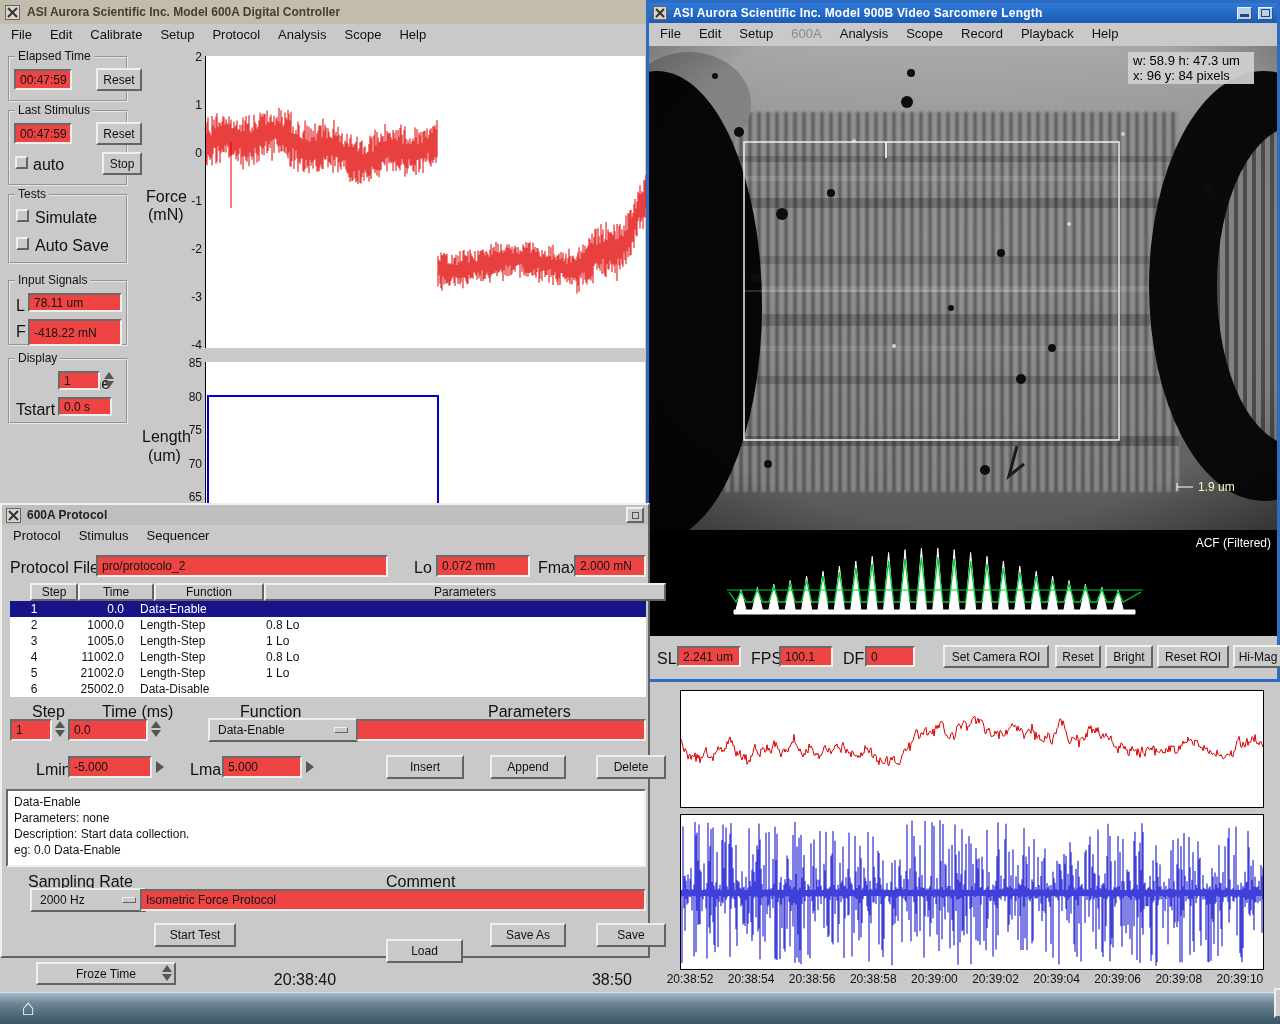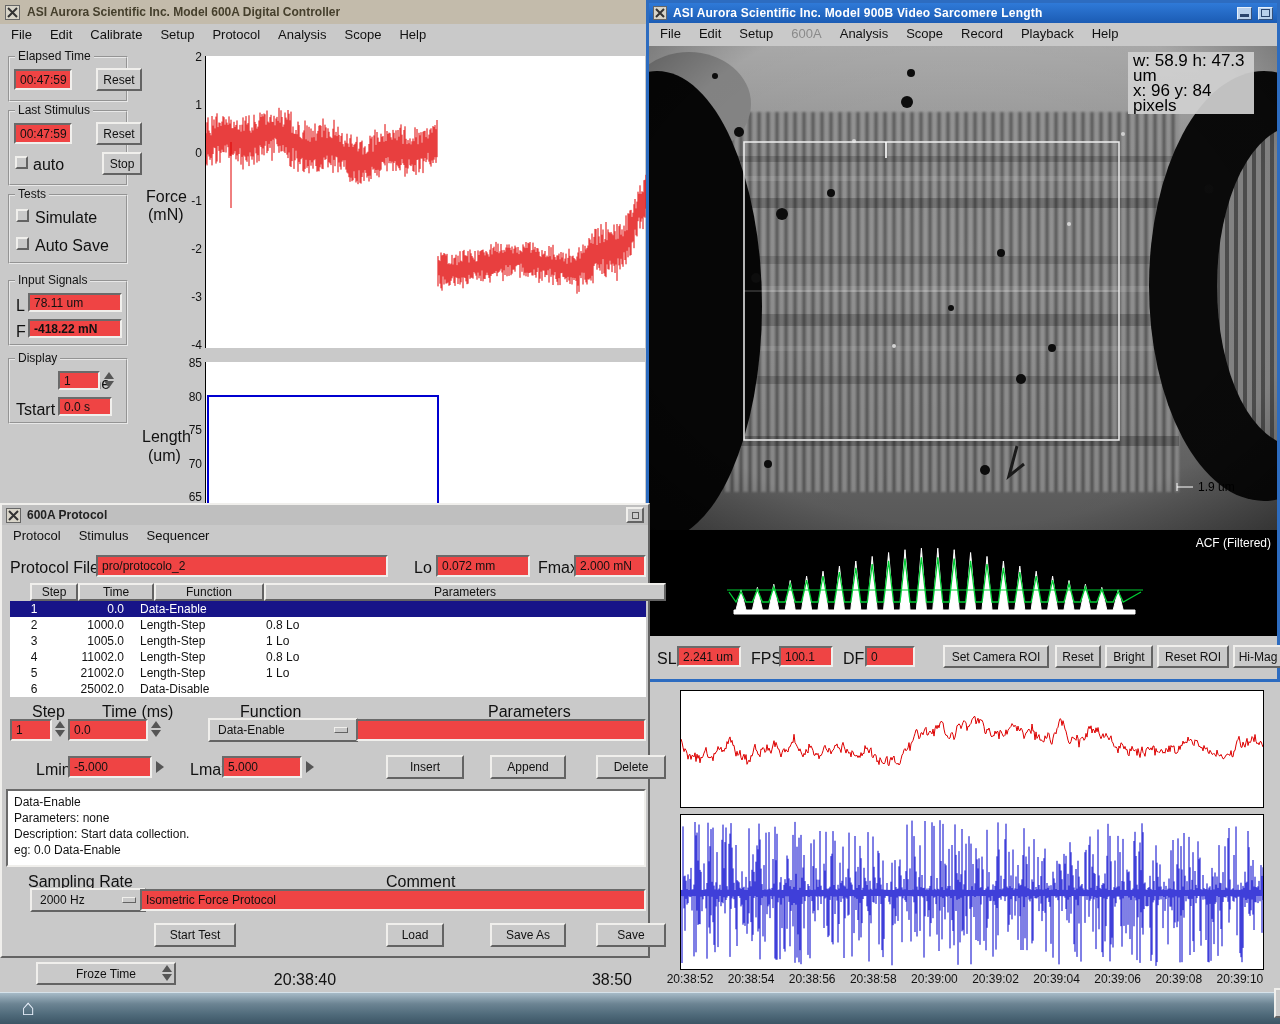--- a/index.html
+++ b/index.html
@@ -35,22 +35,22 @@
 #tb900b .cap9{font-weight:bold;font-size:12px;flex:1;letter-spacing:.2px;}
 .tbtn{width:15px;height:13px;background:#b8d0ec;border-top:1px solid #e6f0fa;border-left:1px solid #e6f0fa;border-bottom:1px solid #35507a;border-right:1px solid #35507a;display:flex;align-items:flex-end;justify-content:center;}
 .prow{display:grid;grid-template-columns:48px 76px 110px 1fr;height:16px;font-size:12px;align-items:center;}
 .prow.sel{background:#171488;color:#fff;}
 .c-step{text-align:center;}
 .c-time{text-align:right;padding-right:10px;}
 .c-func{padding-left:6px;}
 .c-param{padding-left:22px;}
 #desc-box{position:absolute;background:#fff;border-top:2px solid #6a6a6a;border-left:2px solid #6a6a6a;border-bottom:2px solid #f0efec;border-right:2px solid #f0efec;font-size:12px;line-height:16px;padding:3px 6px;}
 #taskbar{position:absolute;left:0;top:992px;width:1280px;height:32px;background:linear-gradient(180deg,#a6bac7 0%,#6c8493 35%,#4f6a7a 70%,#3c5565 100%);border-top:1px solid #d6e2ea;}
-#roi-info{position:absolute;left:479px;top:6px;width:126px;background:rgba(208,208,208,.93);color:#000;font-size:17px;line-height:15px;padding:1px 5px;}
-#scalebar{position:absolute;left:527px;top:434px;display:flex;align-items:center;gap:4px;color:#000000;font-size:12px;}
+#roi-info{position:absolute;left:479px;top:6px;width:126px;background:rgba(208,208,208,.93);color:#000;font-size:13px;line-height:15px;padding:1px 5px;}
+#scalebar{position:absolute;left:527px;top:434px;display:flex;align-items:center;gap:4px;color:#fef9c3;font-size:12px;}
 #acf-lbl{position:absolute;right:6px;top:6px;color:#fff;font-size:12px;}
 svg{display:block;}
 </style>
 </head>
 <body>
 
 <div id="screen">
 
   <div class="win" id="win600a" style="left:0;top:0;width:1280px;height:992px;z-index:1;">
     <div id="tb600a">
@@ -93,21 +93,21 @@
       <span class="lbl" style="left:25px;top:13px;">Simulate</span>
       <div class="cb" style="left:6px;top:41px;"></div>
       <span class="lbl" style="left:25px;top:41px;">Auto Save</span>
     </div>
 
     <div class="etch" style="left:8px;top:280px;width:120px;height:66px;">
       <span class="cap">Input Signals</span>
       <span class="lbl" style="left:6px;top:15px;">L</span>
       <div class="field" style="left:18px;top:11px;width:94px;height:19px;">78.11 um</div>
       <span class="lbl" style="left:6px;top:41px;">F</span>
-      <div class="field" style="left:18px;top:37px;width:94px;height:19px;font-weight:bold;">-418.22 mN</div>
+      <div class="field" style="left:18px;top:37px;width:94px;height:27px;">-418.22 mN</div>
     </div>
 
     <div class="etch" style="left:8px;top:358px;width:120px;height:66px;">
       <span class="cap">Display</span>
       <span class="lbl" style="left:6px;top:15px;margin-left:48px;">Frame</span>
       <div class="field" style="left:48px;top:11px;width:42px;height:19px;">1</div>
       <div class="spin" style="left:94px;top:12px;">
           <div class="tri-up"></div>
           <div class="tri-down"></div>
         </div>
@@ -395,21 +395,21 @@
 
     <span class="lbl" style="left:26px;top:368px;">Sampling Rate</span>
     <span class="lbl" style="left:384px;top:368px;">Comment</span>
     <div class="btn opt" style="left:8px;top:383px;width:116px;height:24px;">
       <span>2000 Hz</span>
       <span class="dash"></span>
     </div>
     <div class="field" style="left:138px;top:384px;width:506px;height:22px;">Isometric Force Protocol</div>
 
     <div class="btn" style="left:132px;top:418px;width:82px;height:24px;">Start Test</div>
-    <div class="btn" style="left:364px;top:418px;width:58px;height:24px;">Load</div>
+    <div class="btn" style="left:364px;top:434px;width:77px;height:24px;">Load</div>
     <div class="btn" style="left:468px;top:418px;width:76px;height:24px;">Save As</div>
     <div class="btn" style="left:574px;top:418px;width:70px;height:24px;">Save</div>
   </div>
 
   <div class="win" id="scopewin" style="left:648px;top:682px;width:632px;height:310px;z-index:2;">
     <div class="plot" style="left:32px;top:8px;width:584px;height:118px;border:1px solid #000;">
       <svg id="rscope-svg" width="582" height="116" viewBox="0 0 582 116">
           <path d="M0 48L1 51.2L2 56.3L3 60.6L4 57.7L5 59.2L6 62.3L7 68.2L8 63.9L9 63.4L10 68.4L11 64.4L12 64.7L13 65.9L14 61.8L15 70.5L16 63.2L17 67.3L18 64.4L19 71.8L20 66.1L21 67.0L22 65.3L23 62.1L24 59.8L25 56.4L26 62.6L27 66.4L28 66.3L29 66.9L30 66.0L31 65.6L32 69.8L33 62.3L34 63.1L35 61.0L36 60.2L37 55.5L38 58.4L39 58.2L40 56.2L41 60.9L42 59.0L43 60.4L44 57.2L45 57.9L46 50.6L47 52.9L48 48.1L49 45.9L50 51.4L51 49.4L52 54.5L53 54.4L54 60.1L55 65.2L56 60.3L57 64.4L58 63.3L59 59.3L60 66.6L61 69.0L62 65.5L63 63.2L64 68.4L65 63.6L66 73.3L67 70.9L68 69.1L69 70.9L70 64.4L71 65.2L72 61.8L73 56.6L74 53.2L75 59.1L76 59.9L77 63.5L78 63.7L79 65.8L80 57.9L81 58.6L82 56.5L83 57.7L84 61.4L85 60.1L86 53.7L87 59.4L88 57.0L89 60.0L90 62.3L91 58.2L92 54.0L93 49.7L94 55.8L95 51.4L96 54.5L97 57.9L98 58.2L99 62.3L100 66.0L101 61.8L102 58.9L103 57.6L104 61.1L105 58.5L106 60.1L107 61.0L108 56.1L109 55.9L110 53.4L111 50.9L112 51.7L113 43.3L114 51.6L115 53.2L116 55.2L117 57.2L118 60.0L119 57.8L120 60.9L121 63.7L122 65.9L123 62.4L124 63.9L125 58.4L126 60.5L127 62.0L128 53.0L129 56.6L130 54.9L131 57.0L132 59.5L133 64.2L134 64.3L135 62.1L136 63.8L137 62.4L138 67.8L139 64.3L140 64.7L141 62.8L142 59.8L143 55.9L144 54.3L145 57.7L146 59.3L147 61.2L148 57.1L149 58.8L150 62.9L151 60.2L152 59.4L153 57.6L154 54.2L155 54.7L156 52.9L157 56.9L158 56.5L159 58.4L160 61.5L161 54.3L162 51.4L163 55.2L164 58.5L165 62.1L166 58.1L167 60.4L168 62.4L169 61.4L170 65.9L171 59.7L172 60.9L173 64.0L174 64.6L175 65.0L176 64.3L177 66.6L178 64.7L179 66.5L180 61.6L181 64.8L182 62.3L183 62.6L184 54.6L185 57.9L186 56.7L187 59.2L188 62.0L189 58.4L190 56.8L191 65.4L192 66.8L193 64.0L194 63.5L195 64.2L196 70.9L197 69.6L198 73.6L199 66.7L200 68.8L201 71.6L202 72.0L203 73.0L204 71.4L205 67.1L206 65.4L207 73.8L208 74.7L209 69.1L210 66.3L211 69.1L212 66.3L213 65.0L214 71.2L215 72.2L216 73.2L217 72.1L218 74.0L219 72.7L220 68.3L221 64.1L222 62.7L223 58.8L224 57.6L225 59.8L226 58.8L227 56.9L228 51.6L229 59.6L230 52.9L231 51.0L232 49.4L233 45.8L234 42.5L235 38.8L236 38.7L237 43.1L238 47.8L239 46.3L240 41.9L241 41.8L242 43.8L243 40.3L244 37.7L245 36.3L246 44.0L247 44.0L248 41.5L249 40.0L250 41.4L251 42.9L252 38.1L253 45.1L254 37.7L255 34.4L256 37.7L257 34.2L258 36.8L259 32.1L260 30.3L261 30.9L262 31.7L263 38.1L264 42.6L265 44.4L266 44.3L267 46.6L268 47.7L269 47.0L270 42.5L271 41.4L272 43.7L273 48.6L274 46.2L275 41.1L276 34.7L277 34.2L278 32.8L279 34.1L280 37.6L281 34.6L282 31.4L283 29.6L284 30.7L285 31.6L286 39.5L287 35.2L288 35.6L289 33.5L290 32.4L291 28.3L292 27.4L293 25.6L294 25.6L295 32.9L296 29.9L297 27.2L298 32.2L299 28.2L300 29.3L301 29.2L302 31.5L303 35.6L304 42.3L305 42.6L306 38.1L307 39.1L308 37.0L309 40.9L310 45.0L311 45.9L312 44.5L313 44.9L314 40.1L315 42.7L316 40.4L317 40.7L318 47.9L319 39.3L320 40.1L321 42.5L322 44.9L323 45.3L324 44.3L325 38.8L326 43.3L327 39.3L328 37.5L329 36.7L330 35.4L331 32.6L332 34.1L333 35.8L334 34.2L335 35.4L336 40.0L337 35.1L338 39.2L339 39.7L340 37.1L341 38.6L342 41.9L343 47.6L344 44.7L345 41.8L346 41.2L347 38.9L348 38.1L349 39.8L350 42.5L351 33.0L352 40.1L353 39.9L354 48.8L355 40.9L356 47.4L357 45.7L358 43.6L359 49.2L360 49.0L361 49.3L362 50.8L363 50.8L364 44.8L365 47.4L366 46.8L367 41.7L368 42.7L369 48.4L370 52.5L371 53.3L372 47.1L373 42.8L374 41.5L375 42.9L376 37.6L377 36.2L378 30.9L379 27.7L380 28.4L381 34.5L382 29.7L383 33.6L384 38.1L385 40.2L386 44.8L387 49.1L388 52.1L389 52.7L390 50.5L391 45.9L392 46.8L393 47.0L394 48.2L395 49.3L396 44.0L397 47.4L398 56.2L399 48.4L400 47.3L401 46.2L402 46.6L403 49.3L404 48.0L405 42.4L406 46.1L407 38.1L408 35.3L409 37.8L410 34.8L411 42.0L412 38.0L413 39.2L414 42.0L415 36.8L416 40.8L417 36.5L418 42.1L419 45.2L420 47.7L421 45.1L422 42.7L423 46.6L424 45.4L425 42.4L426 44.9L427 46.6L428 48.9L429 46.9L430 44.8L431 50.6L432 52.0L433 55.4L434 56.5L435 55.7L436 57.3L437 61.9L438 55.0L439 57.2L440 51.8L441 52.6L442 54.6L443 57.9L444 55.4L445 58.8L446 58.4L447 63.6L448 64.9L449 57.8L450 60.0L451 55.3L452 58.2L453 59.9L454 59.4L455 58.4L456 64.4L457 57.6L458 62.2L459 66.5L460 60.5L461 55.8L462 61.5L463 62.5L464 65.3L465 58.9L466 57.0L467 56.1L468 58.2L469 58.7L470 56.8L471 59.1L472 55.1L473 55.0L474 64.3L475 57.5L476 60.8L477 60.6L478 61.6L479 60.9L480 58.5L481 59.1L482 62.2L483 61.0L484 62.2L485 57.3L486 58.5L487 61.0L488 54.8L489 60.6L490 54.5L491 56.0L492 55.5L493 54.8L494 62.1L495 62.3L496 62.1L497 60.4L498 54.9L499 58.5L500 54.1L501 54.7L502 50.1L503 52.6L504 51.0L505 51.4L506 51.7L507 46.0L508 49.7L509 48.7L510 48.3L511 50.3L512 53.6L513 54.6L514 48.8L515 49.9L516 49.2L517 52.1L518 55.7L519 55.3L520 57.0L521 56.3L522 59.9L523 54.5L524 57.7L525 57.9L526 56.6L527 61.0L528 62.7L529 59.3L530 61.1L531 63.2L532 63.3L533 62.3L534 63.9L535 65.4L536 59.1L537 63.3L538 64.5L539 65.0L540 63.4L541 65.6L542 67.8L543 67.6L544 66.0L545 64.1L546 63.5L547 62.9L548 63.9L549 64.3L550 59.6L551 65.6L552 65.8L553 60.0L554 59.5L555 54.0L556 49.8L557 48.5L558 45.3L559 50.8L560 56.2L561 56.3L562 51.1L563 54.1L564 56.2L565 51.3L566 47.4L567 54.5L568 50.6L569 51.8L570 50.1L571 45.6L572 46.7L573 50.7L574 43.5L575 50.4L576 52.8L577 51.8L578 53.8L579 50.7L580 50.5L581 53.3L582 56.0" stroke="#dd0000" stroke-width="1" fill="none"></path>
         </svg>
     </div>

